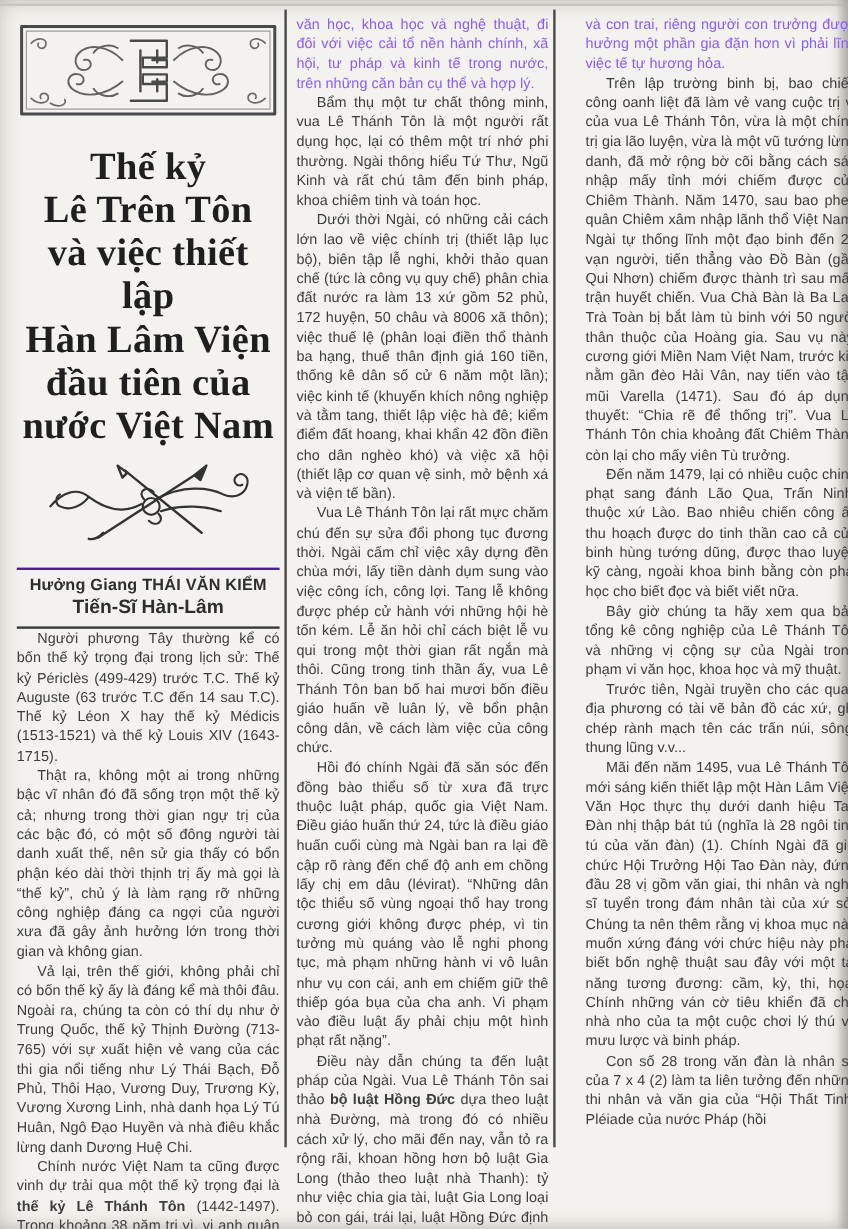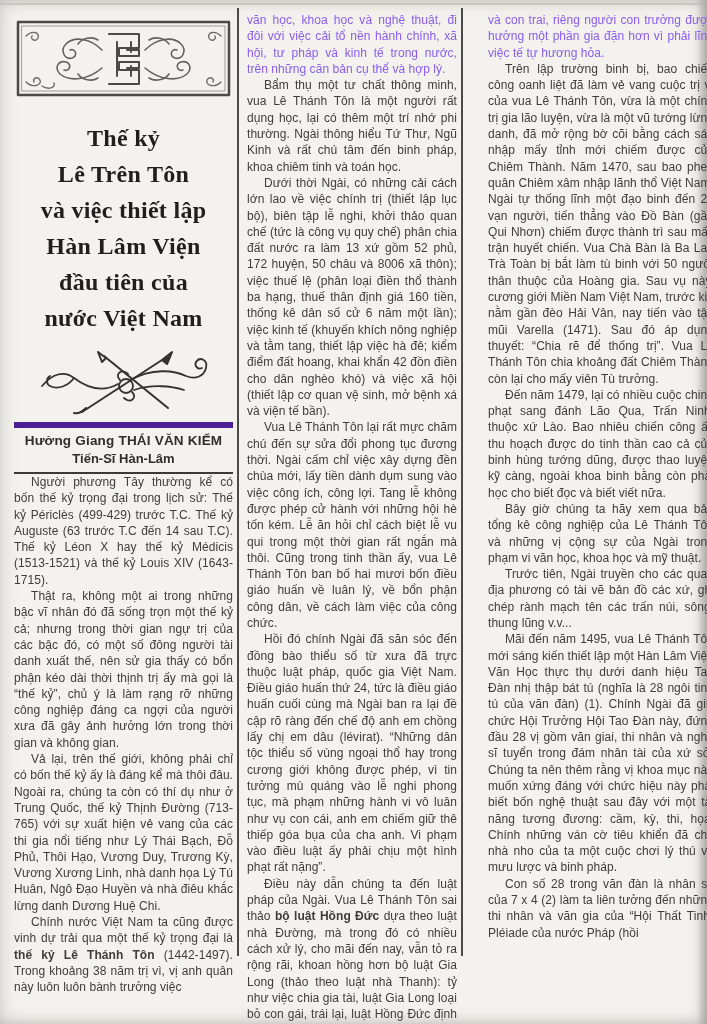--- a/index.html
+++ b/index.html
@@ -30,29 +30,29 @@
   .vdivider{position:absolute;top:8px;height:948px;width:2px;background:#4a4a4a;}
   .vdivider.d1{left:237px;}
   .vdivider.d2{left:461px;}
 
   
   .ornament-box{width:215px;height:78px;display:block;margin:0 auto;}
   .title-block{
     margin-top:22px;text-align:center;
     font-family:"Liberation Serif", serif;
     font-weight:bold;color:#1f1f1f;
-    font-size:24px;line-height:36px;letter-spacing:.3px;
+    font-size:32px;line-height:36px;letter-spacing:.3px;
   }
   .pen-illustration{display:block;margin:10px auto 2px auto;}
   .author-block{
-    border-top:6px solid #4c1d95;border-bottom:2px solid #3a3a3a;
-    padding:5px 0 6px 0;margin-top:2px;text-align:center;color:#2e2e2e;
+    border-top:2px solid #4c1d95;border-bottom:2px solid #3a3a3a;
+    padding:5px 0 6px 0;margin-top:17px;text-align:center;color:#2e2e2e;
   }
   .author-name{font-size:13.5px;font-weight:bold;letter-spacing:.2px;}
-  .author-cred{font-size:13px;font-weight:bold;margin-top:3px;}
+  .author-cred{font-size:16px;font-weight:bold;margin-top:3px;}
 
   
   .bodytext{}
   .para{
     margin:0;font-size:12px;line-height:16.3px;
     text-align:justify;text-indent:17px;
     letter-spacing:.05px;
   }
   .para.cont{text-indent:0;}
   .para.faded{color:#8b5cf6;}

